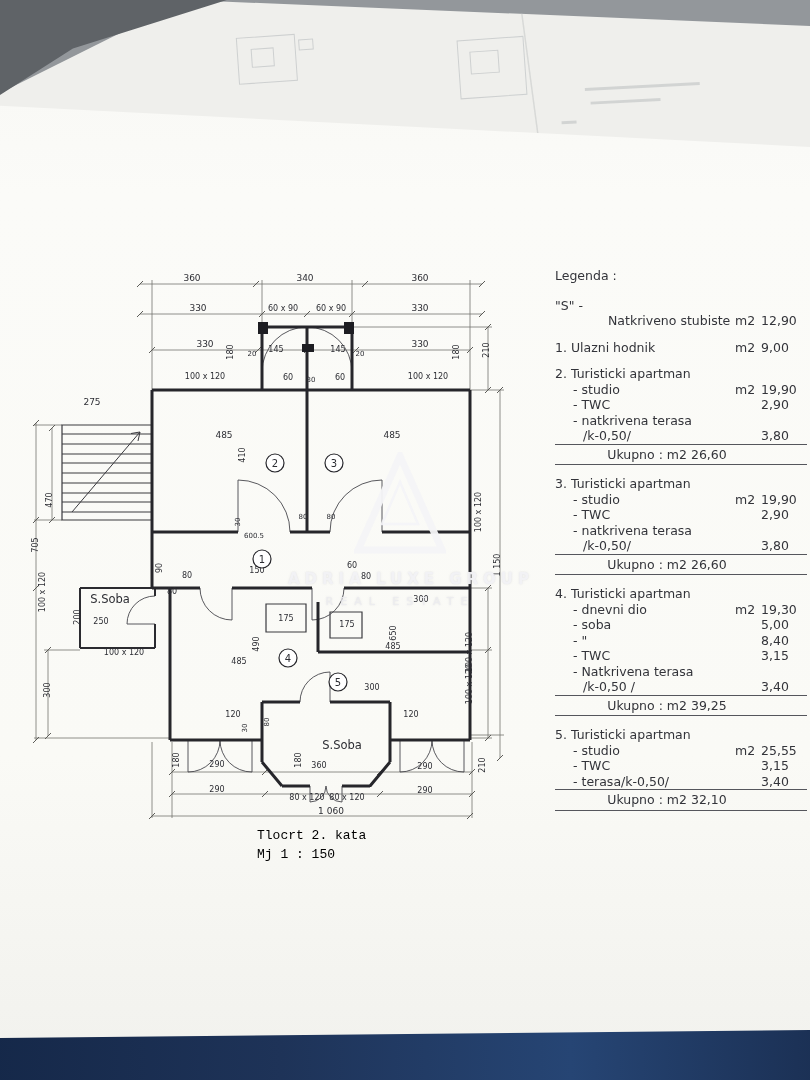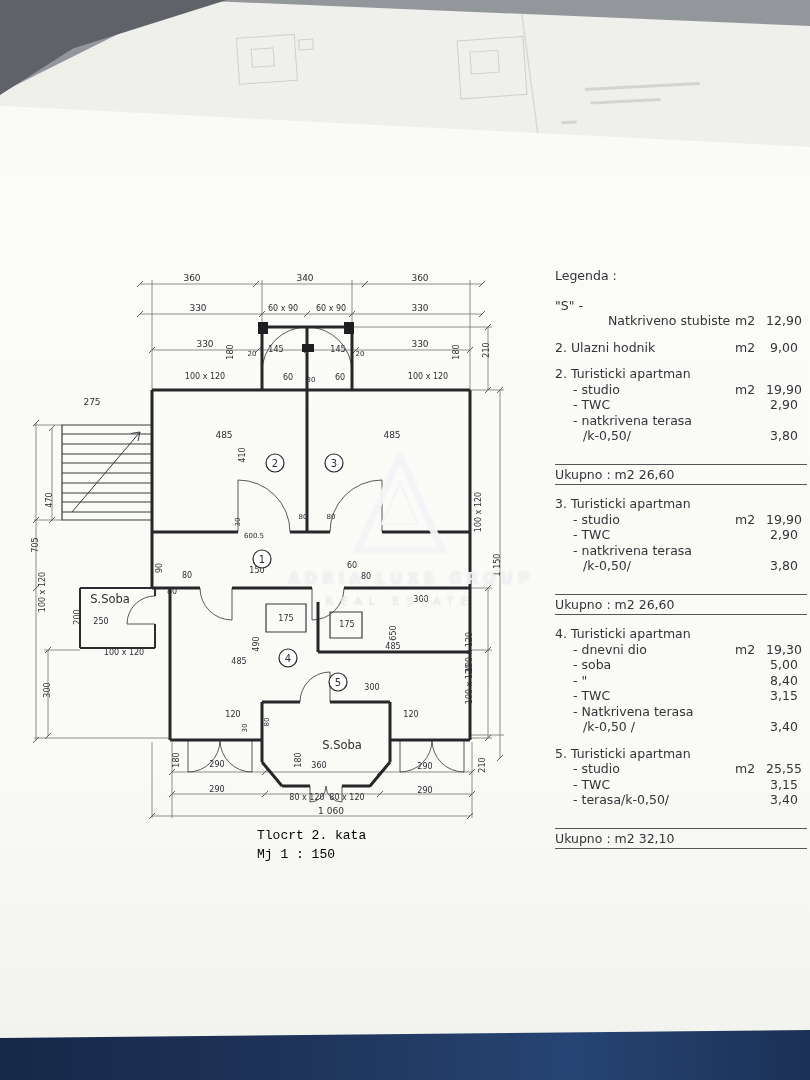--- a/index.html
+++ b/index.html
@@ -35,23 +35,23 @@
 
   
   .legend{position:absolute;left:555px;top:268px;width:252px;color:#33343a;
     font-size:12.5px;line-height:15.5px;}
   .legend-title{margin-bottom:14px;}
   .legend-section{margin-bottom:11px;}
   .legend-heading,.legend-row{display:flex;}
   .lh-label{flex:1;}
   .col-label{flex:1;}
   .col-unit{width:26px;}
-  .col-value{width:46px;text-align:center;}
+  .col-value{width:46px;text-align:left;}
   .legend-total{border-top:1px solid #55565c;border-bottom:1px solid #55565c;
-    text-align:left;padding:2px 28px 2px 0;margin-top:20px;}
+    text-align:center;padding:2px 28px 2px 0;margin-top:0;}
 
   
   .watermark{position:absolute;left:288px;top:452px;width:224px;text-align:center;
     pointer-events:none;color:rgba(242,242,245,0.95);
     text-shadow:0 0 2px rgba(175,175,182,0.35);}
   .watermark .brand{margin-top:10px;font-size:15px;letter-spacing:5px;white-space:nowrap;font-weight:bold;}
   .watermark .subtitle{margin-top:7px;font-size:11px;letter-spacing:7px;
     color:rgba(236,236,240,0.9);}
 </style>
 </head>
@@ -228,21 +228,21 @@
             <span class="lh-label">"S" -</span>
           </div>
           <div class="legend-row">
             <span class="col-label" style="padding-left: 8px; margin-left: 45px;">Natkriveno stubiste</span>
             <span class="col-unit">m2</span>
             <span class="col-value">12,90</span>
           </div>
         </div>
         <div class="legend-section">
           <div class="legend-heading">
-            <span class="lh-label">2. Ulazni hodnik</span>
+            <span class="lh-label">1. Ulazni hodnik</span>
             <span class="col-unit">m2</span>
             <span class="col-value">9,00</span>
           </div>
         </div>
         <div class="legend-section">
           <div class="legend-heading">
             <span class="lh-label">2. Turisticki apartman</span>
           </div>
           <div class="legend-row">
             <span class="col-label" style="padding-left: 18px;">- studio</span>
@@ -319,20 +319,21 @@
           <div class="legend-row">
             <span class="col-label" style="padding-left: 18px;">- Natkrivena terasa</span>
             <span class="col-unit"></span>
             <span class="col-value"></span>
           </div>
           <div class="legend-row">
             <span class="col-label" style="padding-left: 28px;">/k-0,50 /</span>
             <span class="col-unit"></span>
             <span class="col-value">3,40</span>
           </div>
+          <div class="legend-total">Ukupno : m2 39,25</div>
         </div>
         <div class="legend-section">
           <div class="legend-heading">
             <span class="lh-label">5. Turisticki apartman</span>
           </div>
           <div class="legend-row">
             <span class="col-label" style="padding-left: 18px;">- studio</span>
             <span class="col-unit">m2</span>
             <span class="col-value">25,55</span>
           </div>

